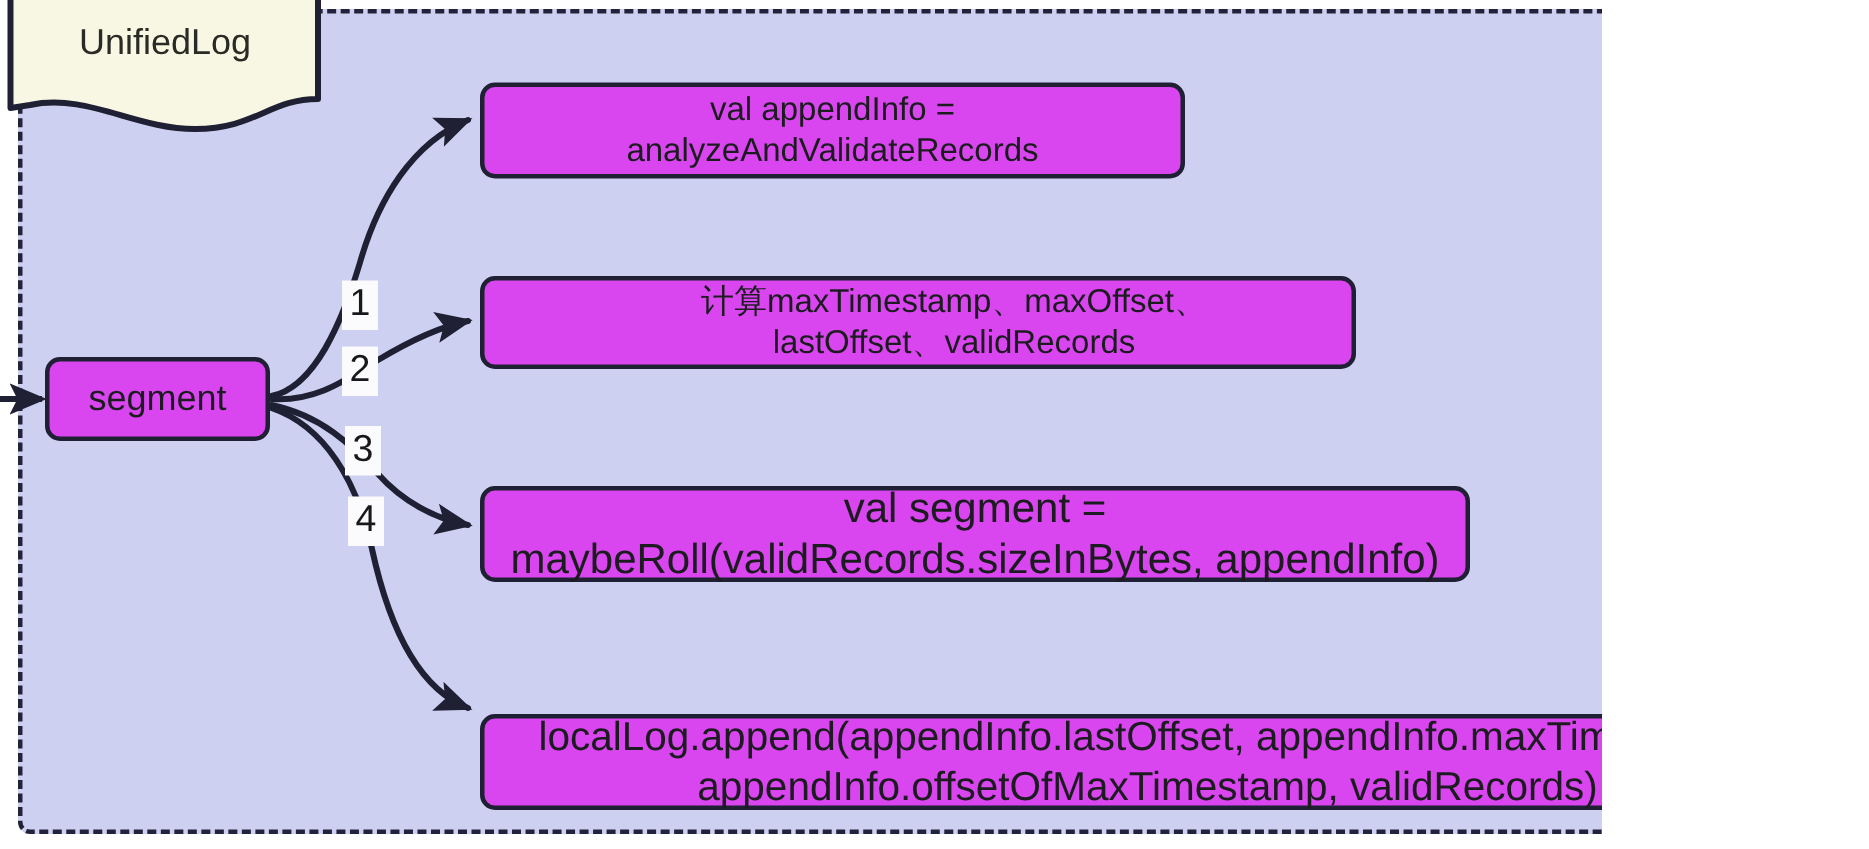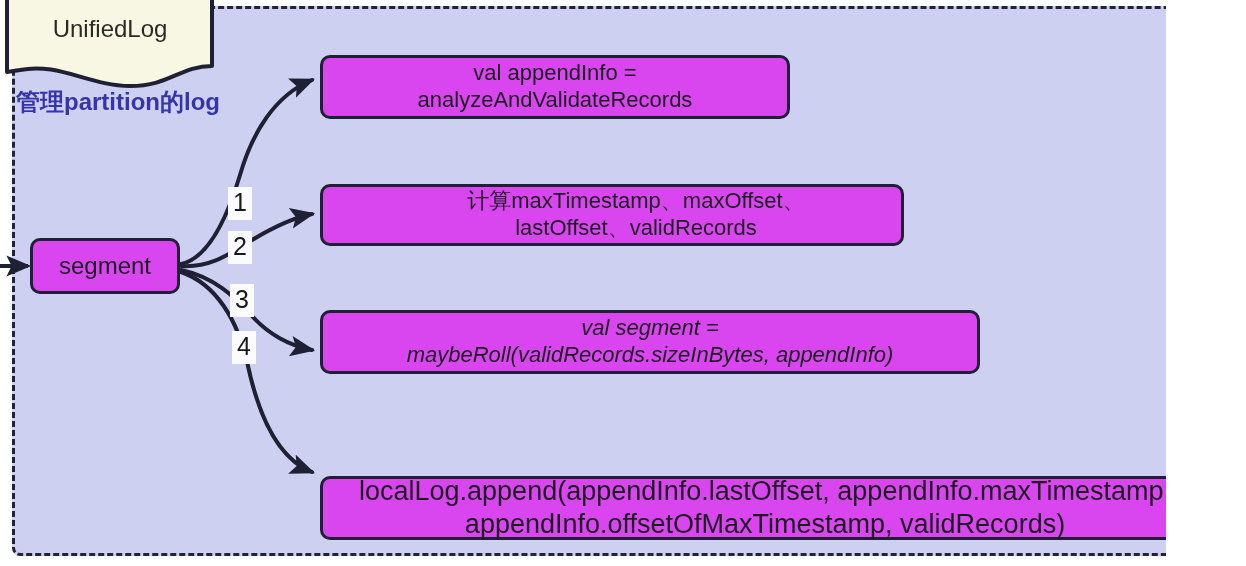--- a/index.html
+++ b/index.html
@@ -5,21 +5,21 @@
   html, body {
     margin: 0;
     padding: 0;
     background: #ffffff;
   }
   body {
     font-family: "Liberation Sans", "DejaVu Sans", sans-serif;
   }
   #canvas {
     position: relative;
-    width: 1166px;
+    width: 1068px;
     height: 566px;
     background: #ffffff;
     overflow: hidden;
   }
   
   .dashed-frame {
     position: absolute;
     left: 12px;
     top: 6px;
     width: 1221px;
@@ -70,25 +70,24 @@
   .node-b2 {
     left: 320px;
     top: 184px;
     width: 584px;
     height: 62px;
     font-size: 22px;
     padding-left: 48px;
   }
   .node-b3 {
     left: 320px;
-    top: 310px;
+    top: 324px;
     width: 660px;
     height: 64px;
-    font-size: 22px;
-    font-style: italic;
+    font-size: 28px;
   }
   .node-b4 {
     left: 320px;
     top: 450px;
     width: 890px;
     height: 64px;
     font-size: 27px;
     margin-top: 26px;
   }
   
@@ -177,21 +176,20 @@
     <path d="M181,272 C216,284 238,320 248,366 C258,412 276,458 312,472" stroke="#1f2033" stroke-width="4" fill="none" stroke-linecap="round" marker-end="url(#arrowhead)"></path>
 
     <path d="M1210,481 L1243,481" stroke="#1f2033" stroke-width="4" fill="none" marker-end="url(#arrowhead)"></path>
 
     <path d="M7,-4 L212,-4 L212,66 C180,66 170,86 130,86 C90,86 58,62 20,70 L7,72 Z" fill="#f7f7e3" stroke="#1f2033" stroke-width="4" stroke-linejoin="round"></path>
   </svg>
 
   <div class="note-wrap">
     <div class="note-label">UnifiedLog</div>
   </div>
-  <div class="note-sub">管理partition的log</div>
 
   <div class="node node-append">segment</div>
 
   <div class="node node-b1">val appendInfo =
 analyzeAndValidateRecords</div>
 
   <div class="node node-b2">计算maxTimestamp、maxOffset、
 lastOffset、validRecords</div>
 
   <div class="node node-b3">val segment =

